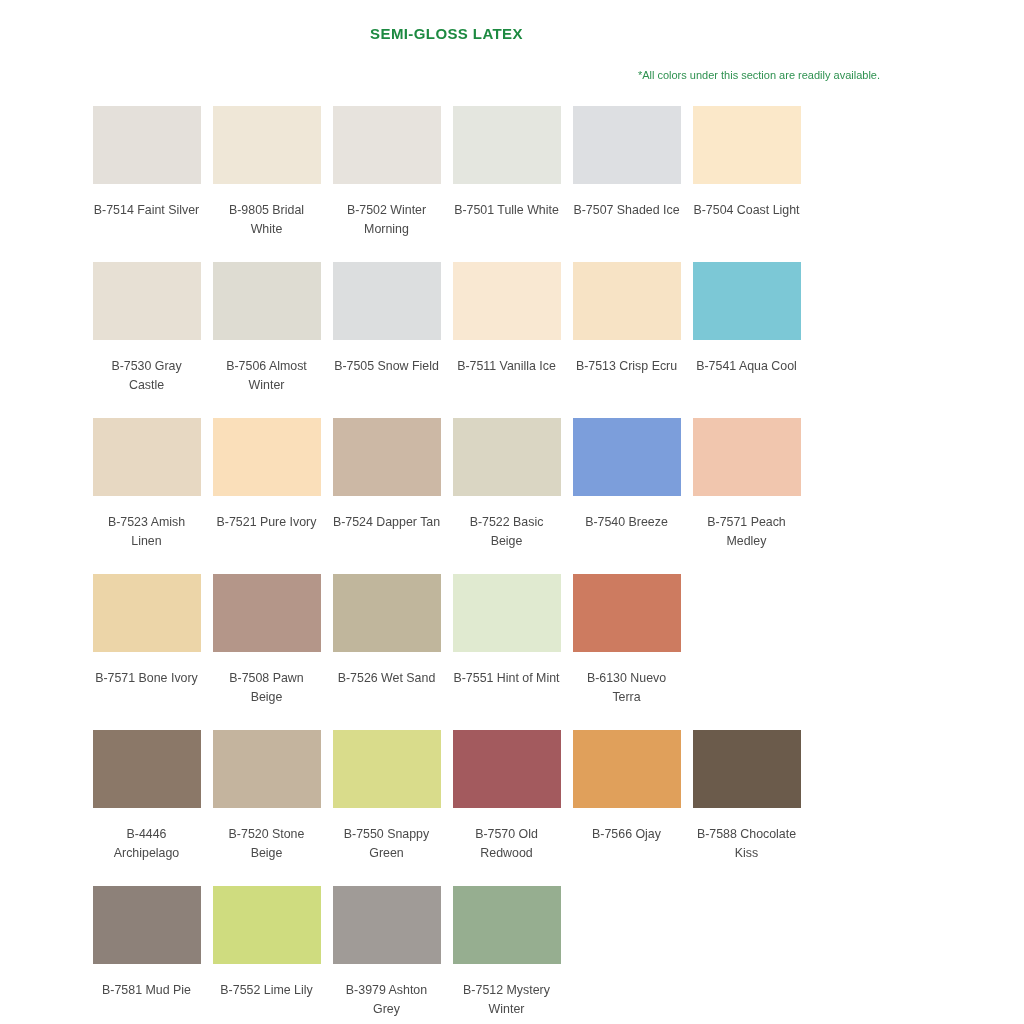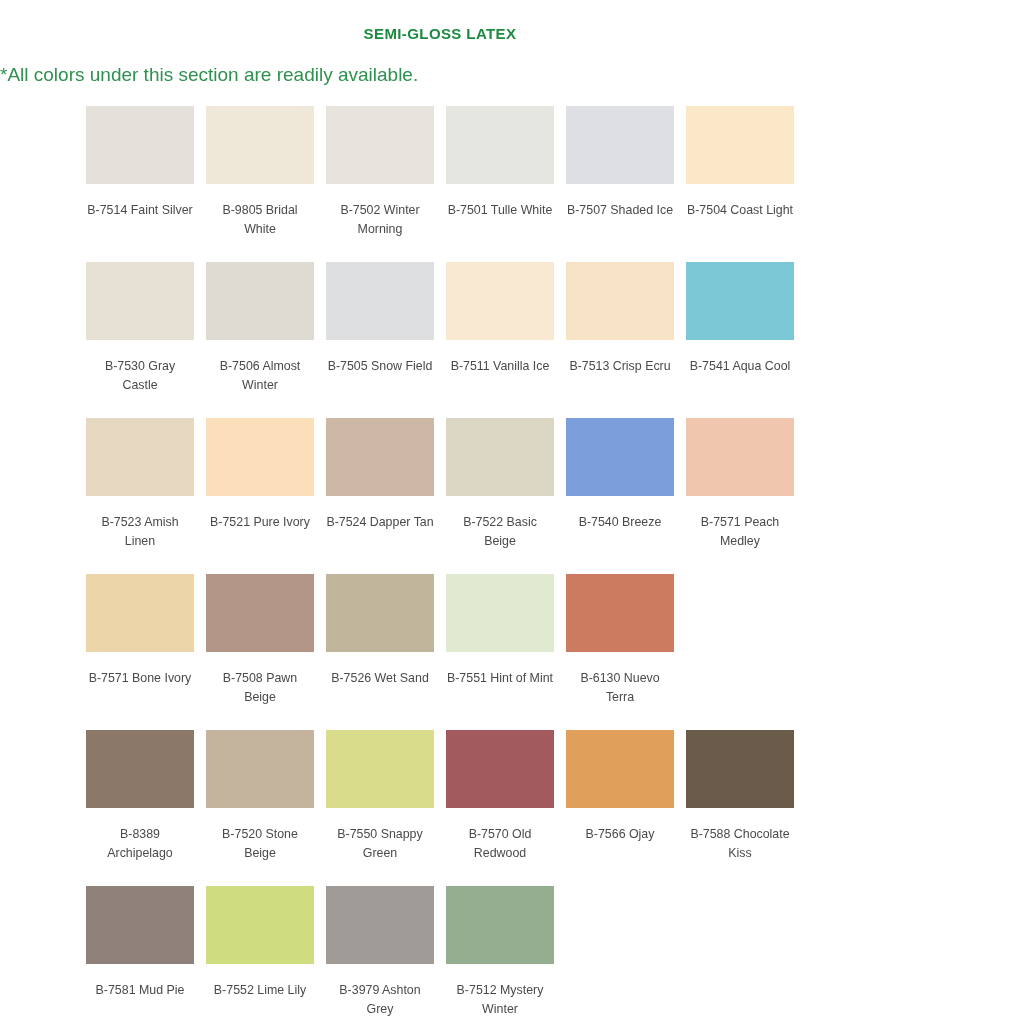--- a/index.html
+++ b/index.html
@@ -12,38 +12,38 @@
     height: 1024px;
     background: #ffffff;
     font-family: "Liberation Sans", sans-serif;
     overflow: hidden;
   }
 
   .page {
     width: 880px;
     height: 1024px;
     box-sizing: border-box;
-    padding: 18px 0 0 0;
+    padding: 18px 0 0 13px;
     position: relative;
   }
 
   .section-title {
     text-align: center;
     color: #1d8a41;
     font-size: 15px;
     font-weight: bold;
     letter-spacing: 0.4px;
     margin: 6px 0 0 0;
     line-height: 20px;
   }
 
   .section-note {
-    text-align: left;
+    text-align: right;
     color: #2e9150;
-    font-size: 19px;
+    font-size: 11px;
     font-weight: normal;
     margin: 22px 0 14px 0;
     line-height: 18px;
   }
 
   .swatch-grid {
     width: 720px;
     margin: 22px auto 0 auto;
     display: flex;
     flex-wrap: wrap;
@@ -188,21 +188,21 @@
           <div class="swatch-label">B-7551 Hint of Mint</div>
         </div>
         <div class="swatch-cell">
           <div class="swatch-chip" style="background-color: rgb(205, 123, 96);"></div>
           <div class="swatch-label">B-6130 Nuevo Terra</div>
         </div>
       </div>
       <div class="swatch-row">
         <div class="swatch-cell">
           <div class="swatch-chip" style="background-color: rgb(139, 120, 104);"></div>
-          <div class="swatch-label">B-8389 Archipelago</div>
+          <div class="swatch-label">B-4446 Archipelago</div>
         </div>
         <div class="swatch-cell">
           <div class="swatch-chip" style="background-color: rgb(196, 180, 158);"></div>
           <div class="swatch-label">B-7520 Stone Beige</div>
         </div>
         <div class="swatch-cell">
           <div class="swatch-chip" style="background-color: rgb(217, 220, 139);"></div>
           <div class="swatch-label">B-7550 Snappy Green</div>
         </div>
         <div class="swatch-cell">

